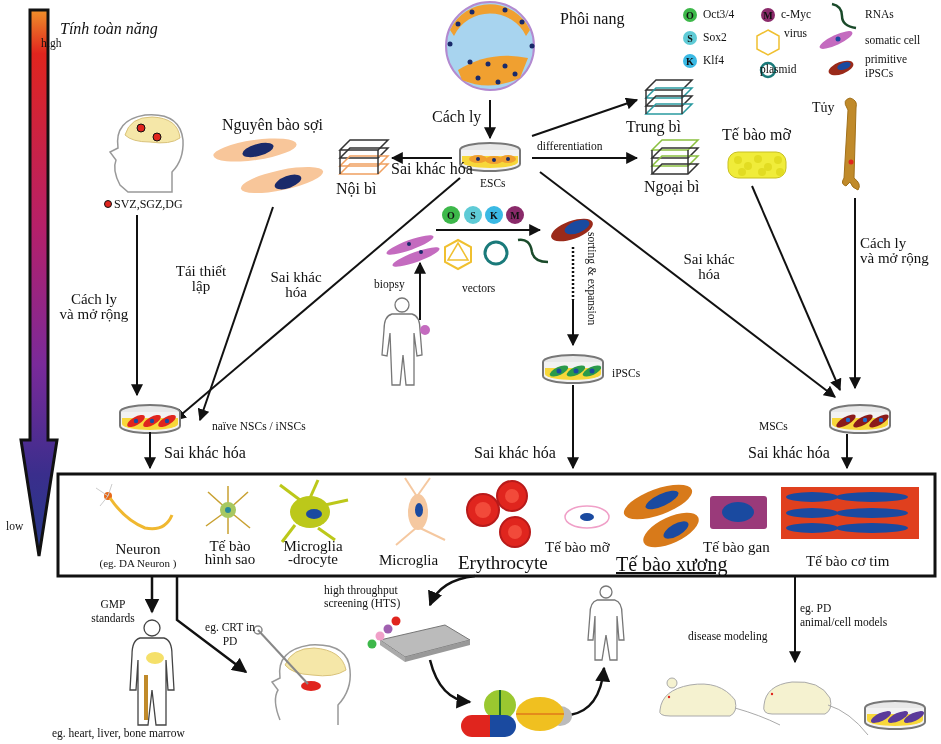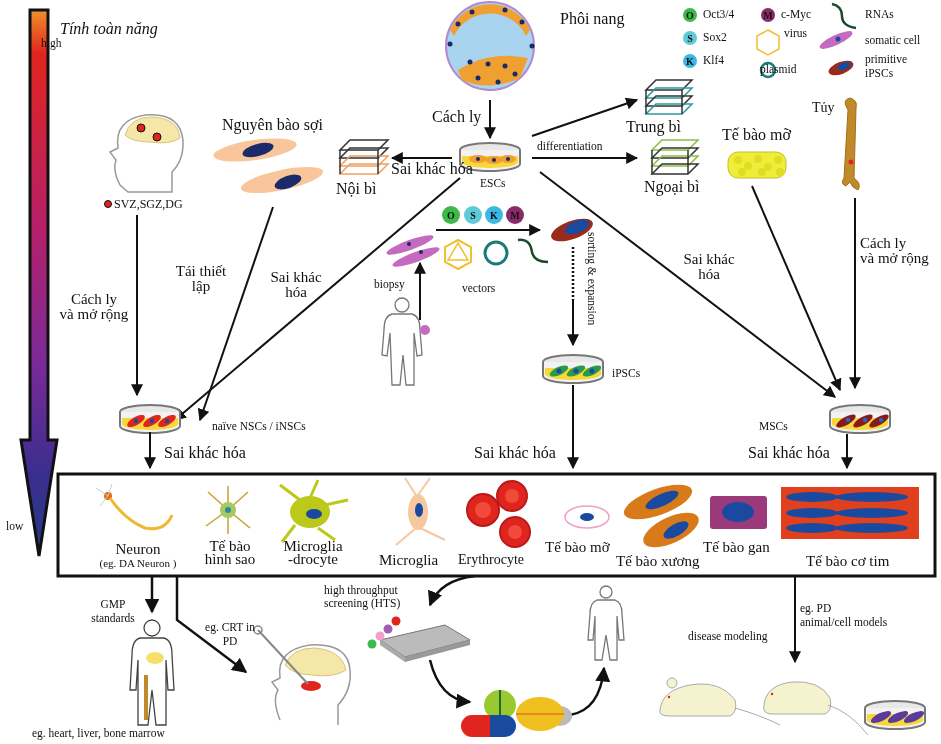--- a/index.html
+++ b/index.html
@@ -436,32 +436,32 @@
   </div>
   <div class="lbl serif center" style="left:200px;top:540px;width:60px;font-size:15px;line-height:13px;">
     <div>Tế bào</div>
     <div>hình sao</div>
   </div>
   <div class="lbl serif center" style="left:278px;top:540px;width:70px;font-size:15px;line-height:13px;">
     <div>Microglia</div>
     <div>-drocyte</div>
   </div>
   <div class="lbl serif" style="left:379px;top:552px;font-size:15px;">Microglia</div>
-  <div class="lbl serif" style="left:458px;top:552px;font-size:14px;">Erythrocyte</div>
+  <div class="lbl serif" style="left:458px;top:552px;font-size:19px;">Erythrocyte</div>
   <div class="lbl serif" style="left:545px;top:539px;font-size:15px;">Tế bào mỡ</div>
-  <div class="lbl serif" style="left:616px;top:553px;font-size:15px;">Tế bào xương</div>
+  <div class="lbl serif" style="left:616px;top:553px;font-size:20px;text-decoration:underline;">Tế bào xương</div>
   <div class="lbl serif" style="left:703px;top:539px;font-size:15px;">Tế bào gan</div>
   <div class="lbl serif" style="left:806px;top:553px;font-size:15px;">Tế bào cơ tim</div>
 
   
   <div class="lbl bold center" style="left:78px;top:597px;width:70px;line-height:14px;">
     <div>GMP</div>
     <div>standards</div>
   </div>
-  <div class="lbl bold" style="left:32px;top:727px;">eg. heart, liver, bone marrow</div>
+  <div class="lbl bold" style="left:52px;top:727px;">eg. heart, liver, bone marrow</div>
   <div class="lbl bold center" style="left:195px;top:620px;width:70px;line-height:14px;">
     <div>eg. CRT in</div>
     <div>PD</div>
   </div>
   <div class="lbl bold" style="left:324px;top:584px;line-height:13px;">
     <div>high throughput</div>
     <div>screening (HTS)</div>
   </div>
   <div class="lbl bold" style="left:688px;top:610px;margin-top:20px;">disease modeling</div>
   <div class="lbl bold" style="left:800px;top:601px;line-height:14px;">

